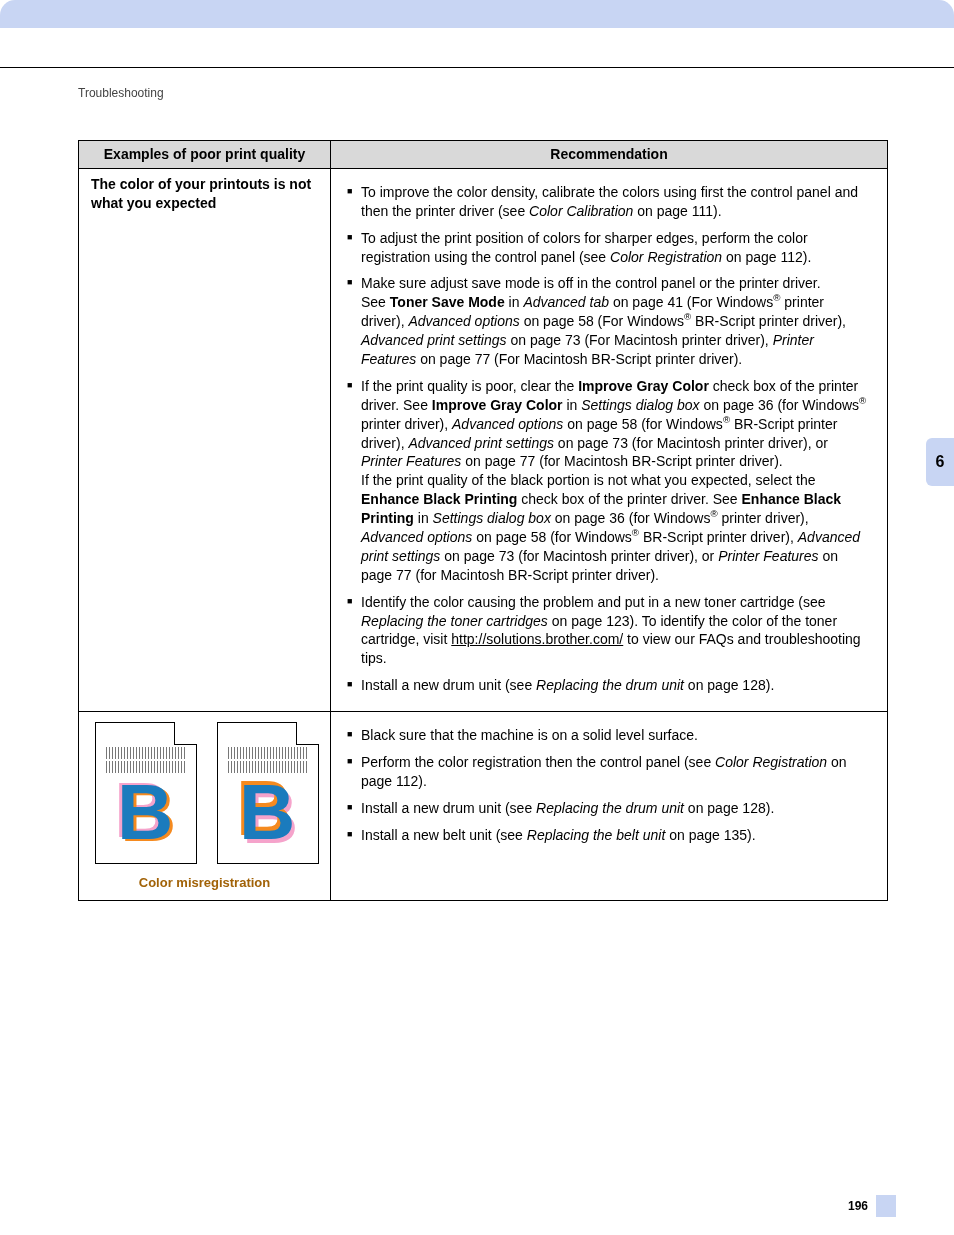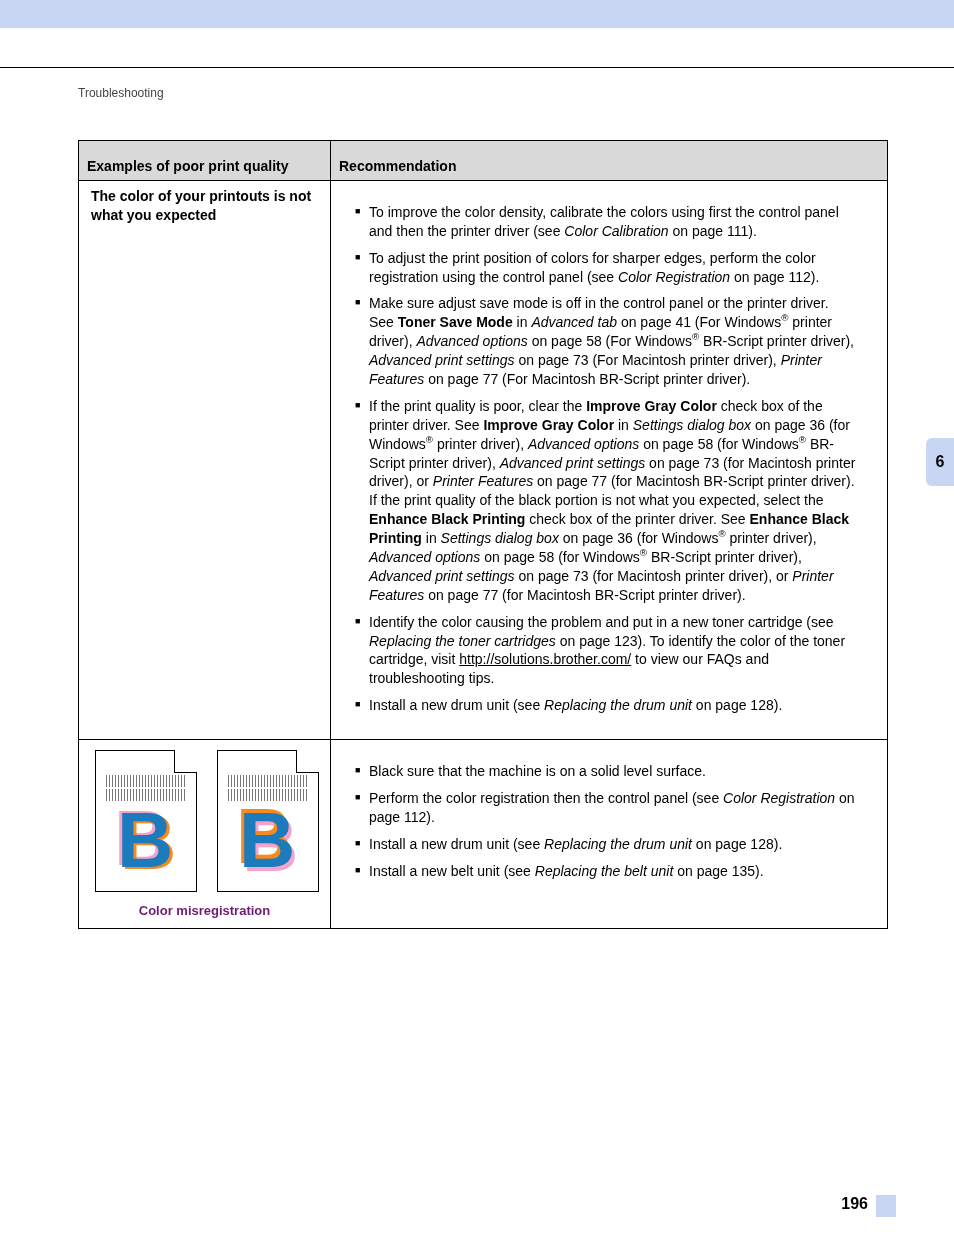--- a/index.html
+++ b/index.html
@@ -8,20 +8,21 @@
     background: #fff;
     font-family: Arial, Helvetica, sans-serif;
     color: #000;
   }
   .page {
     width: 954px;
     height: 1235px;
     position: relative;
     background: #fff;
     overflow: hidden;
+    border-radius: 15px;
   }
   .topbar {
     position: absolute;
     top: 0; left: 0; right: 0;
     height: 28px;
     background: #c8d5f3;
   }
   .toprule {
     position: absolute;
     top: 67px; left: 0; right: 0;
@@ -48,43 +49,43 @@
   }
   table.grid th, table.grid td {
     border: 1px solid #000;
     padding: 6px 8px 8px 8px;
     vertical-align: top;
     font-size: 14px;
     line-height: 1.35;
   }
   table.grid th {
     background: #d9d9d9;
-    text-align: left;
-    font-weight: bold;
-    padding-top: 16px;
+    text-align: center;
+    font-weight: bold;
+    padding-top: 4px;
     padding-bottom: 4px;
   }
   col.c1 { width: 252px; }
   col.c2 { }
   .row1-title {
     font-weight: bold;
     display: block;
     padding: 0 4px;
   }
   .row2-caption {
     font-weight: bold;
     text-align: center;
     display: block;
-    color: #701a75;
+    color: #a16207;
     padding-top: 10px;
     font-size: 13px;
   }
   ul.bullets {
     list-style: none;
-    margin: 16px;
+    margin: 8px;
     padding: 0;
   }
   ul.bullets > li {
     position: relative;
     padding-left: 14px;
     margin-bottom: 8px;
   }
   ul.bullets > li::before {
     content: "■";
     position: absolute;
@@ -110,21 +111,21 @@
     align-items: center;
     justify-content: center;
     font-weight: bold;
     font-size: 16px;
     color: #000;
   }
   .pagenum {
     position: absolute;
     bottom: 22px;
     right: 86px;
-    font-size: 16px;
+    font-size: 12px;
     font-weight: bold;
   }
   .pagebar {
     position: absolute;
     bottom: 18px;
     right: 58px;
     width: 20px;
     height: 22px;
     background: #c8d5f3;
   }

